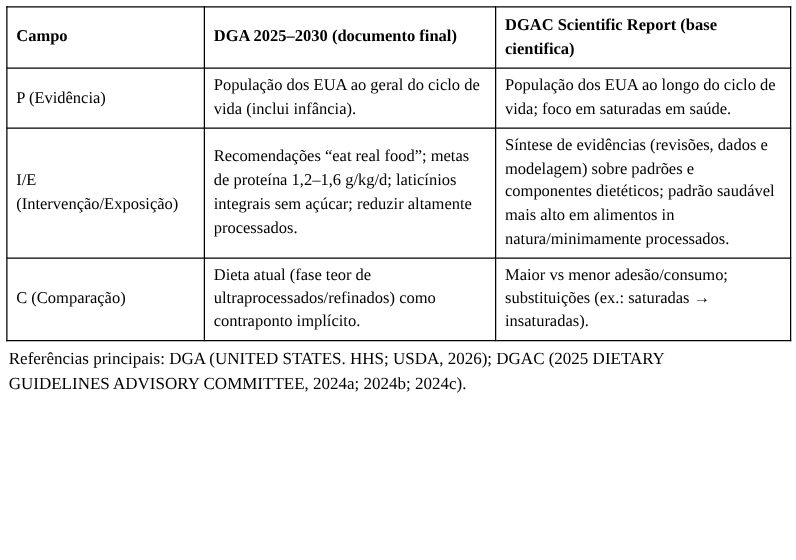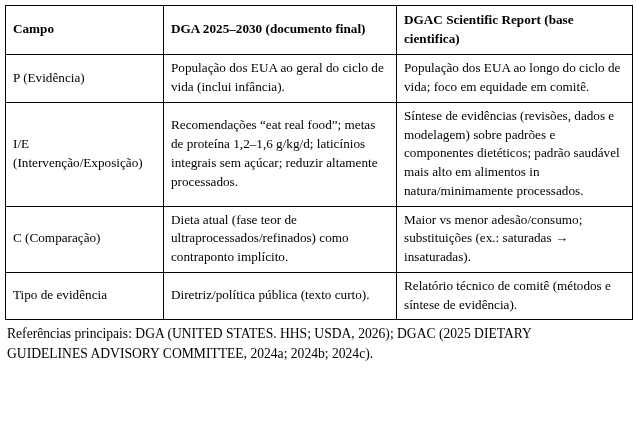--- a/index.html
+++ b/index.html
@@ -81,42 +81,37 @@
         <th>Campo</th>
         <th>DGA 2025–2030 (documento final)</th>
         <th>DGAC Scientific Report (base cientifica)</th>
       </tr>
     </thead>
     <tbody>
 
       <tr>
         <td class="cell-campo nowrap-break">P (Evidência)</td>
         <td class="cell-body">População dos EUA ao geral do ciclo de vida (inclui infância).</td>
-        <td class="cell-body">População dos EUA ao longo do ciclo de vida; foco em equidade em comitê.</td>
+        <td class="cell-body">População dos EUA ao longo do ciclo de vida; foco em saturadas em saúde.</td>
       </tr>
 
       <tr>
         <td class="cell-campo nowrap-break">I/E
 (Intervenção/Exposição)</td>
         <td class="cell-body">Recomendações “eat real food”; metas de proteína 1,2–1,6 g/kg/d; laticínios integrais sem açúcar; reduzir altamente processados.</td>
         <td class="cell-body">Síntese de evidências (revisões, dados e modelagem) sobre padrões e componentes dietéticos; padrão saudável mais alto em alimentos in natura/minimamente processados.</td>
       </tr>
 
       <tr>
         <td class="cell-campo nowrap-break">C (Comparação)</td>
         <td class="cell-body">Dieta atual (fase teor de ultraprocessados/refinados) como contraponto implícito.</td>
         <td class="cell-body">Maior vs menor adesão/consumo; substituições (ex.: saturadas → insaturadas).</td>
       </tr>
 
 
 
-      <tr>
-        <td class="cell-campo nowrap-break">Tipo de evidência</td>
-        <td class="cell-body">Diretriz/política pública (texto curto).</td>
-        <td class="cell-body">Relatório técnico de comitê (métodos e síntese de evidência).</td>
-      </tr>
 
     </tbody>
   </table>
 
   <div class="refs">Referências principais: DGA (UNITED STATES. HHS; USDA, 2026); DGAC (2025 DIETARY GUIDELINES ADVISORY COMMITTEE, 2024a; 2024b; 2024c).</div>
 
 </div>
 
 </body></html>

